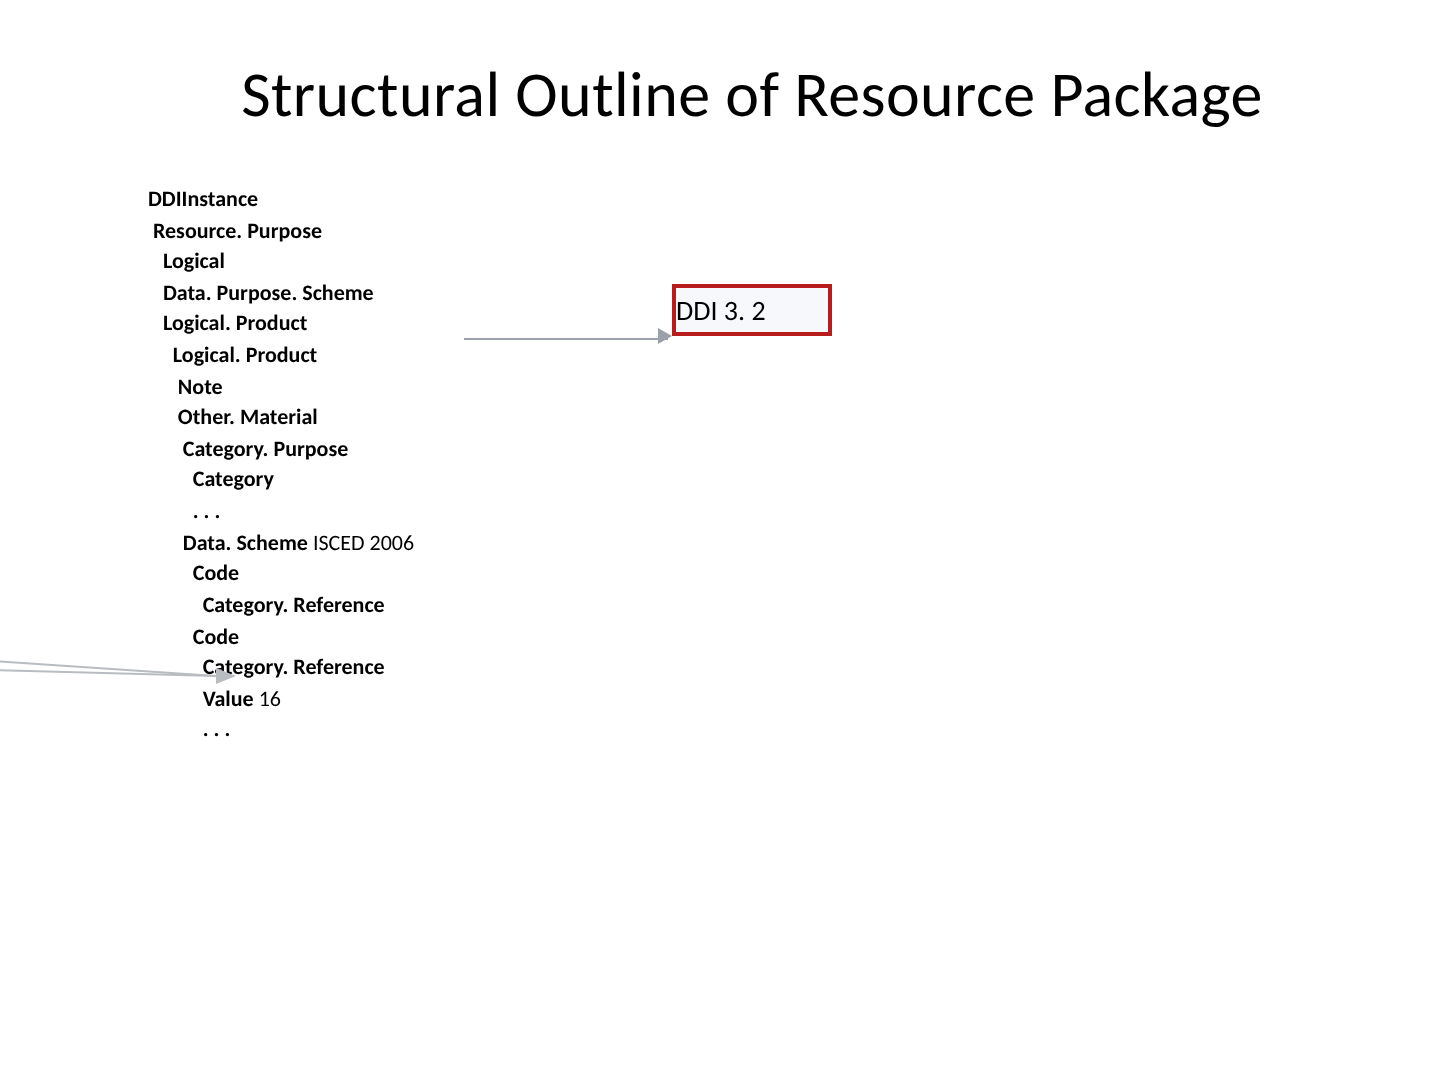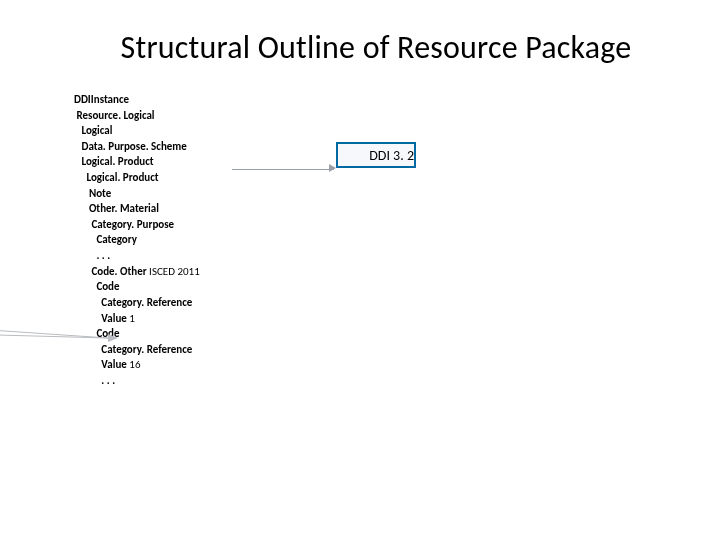--- a/index.html
+++ b/index.html
@@ -32,25 +32,25 @@
     line-height: 1.42;
   }
   .outline .row { white-space: pre; }
   .nb { font-weight: 400; } 
   .badge {
     position: absolute;
     top: 142px;
     left: 336px;
     width: 80px;
     height: 26px;
-    border: 2px solid #0369a1;
+    border: 2px solid #b91c1c;
     background: #f6f8fb;
     display: flex;
     align-items: center;
-    justify-content: flex-end;
+    justify-content: flex-start;
     font-size: 14px;
     font-weight: 400;
   }
   .arrow-up {
     position: absolute;
     top: 160px;
     left: 232px;
     width: 102px;
     height: 10px;
     border-bottom: 1px solid #9aa1a8;
@@ -73,34 +73,33 @@
   }
   .arrow-left svg { width: 100%; height: 100%; }
 </style>
 </head>
 <body>
 
 <div class="title">Structural Outline of Resource Package</div>
 
 <div class="outline">
   <div class="row">DDIInstance</div>
-  <div class="row"> Resource. Logical</div>
+  <div class="row"> Resource. Purpose</div>
   <div class="row">   Logical</div>
   <div class="row">   Data. Purpose. Scheme</div>
   <div class="row">   Logical. Product</div>
   <div class="row">     Logical. Product</div>
   <div class="row">      Note</div>
   <div class="row">      Other. Material</div>
   <div class="row">       Category. Purpose</div>
   <div class="row">         Category</div>
   <div class="row">         . . .</div>
-  <div class="row"><span>       Code. Other </span><span class="nb">ISCED 2011</span></div>
+  <div class="row"><span>       Data. Scheme </span><span class="nb">ISCED 2006</span></div>
   <div class="row">         Code</div>
   <div class="row">           Category. Reference</div>
-  <div class="row"><span>           Value </span><span class="nb">1</span></div>
   <div class="row">         Code</div>
   <div class="row">           Category. Reference</div>
   <div class="row"><span>           Value </span><span class="nb">16</span></div>
   <div class="row">           . . .</div>
 </div>
 
 <div class="arrow-up"></div>
 
 <div class="badge">
   <span>DDI 3. 2</span>

